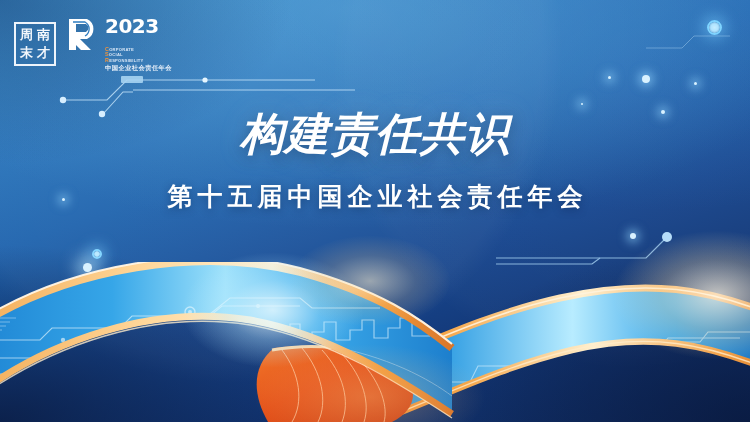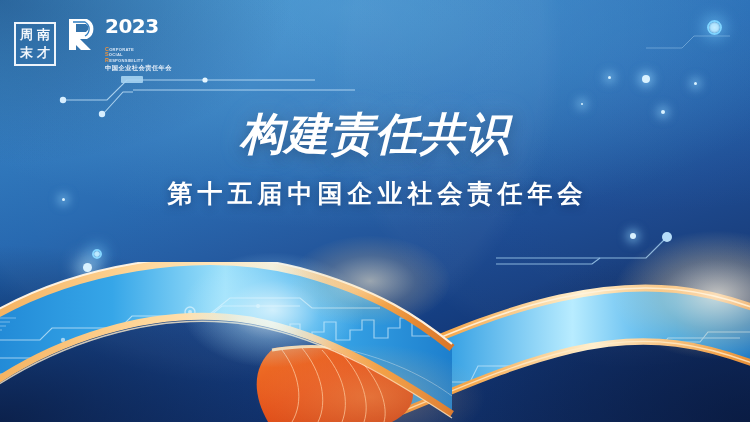--- a/index.html
+++ b/index.html
@@ -89,21 +89,21 @@
   .main-title{
     font-family:"DejaVu Sans","Liberation Sans",sans-serif;
     font-weight:700;font-style:italic;
     font-size:44px;line-height:76px;
     color:#ffffff;
     letter-spacing:1px;
     margin:0;
     text-shadow:0 3px 14px rgba(4,26,64,.45), 0 0 26px rgba(175,220,255,.28);
   }
   .sub-title{
-    font-family:Liberation Mono, monospace;
+    font-family:Liberation Sans, sans-serif;
     font-weight:700;
     font-size:25px;line-height:34px;
     color:#ffffff;letter-spacing:5px;
     margin:7px 0 0 0;
     padding-left:5px;
     text-shadow:0 2px 9px rgba(4,26,64,.40);
   }
 
   
   .ribbon{position:absolute;left:0;bottom:0;width:750px;height:160px;}

